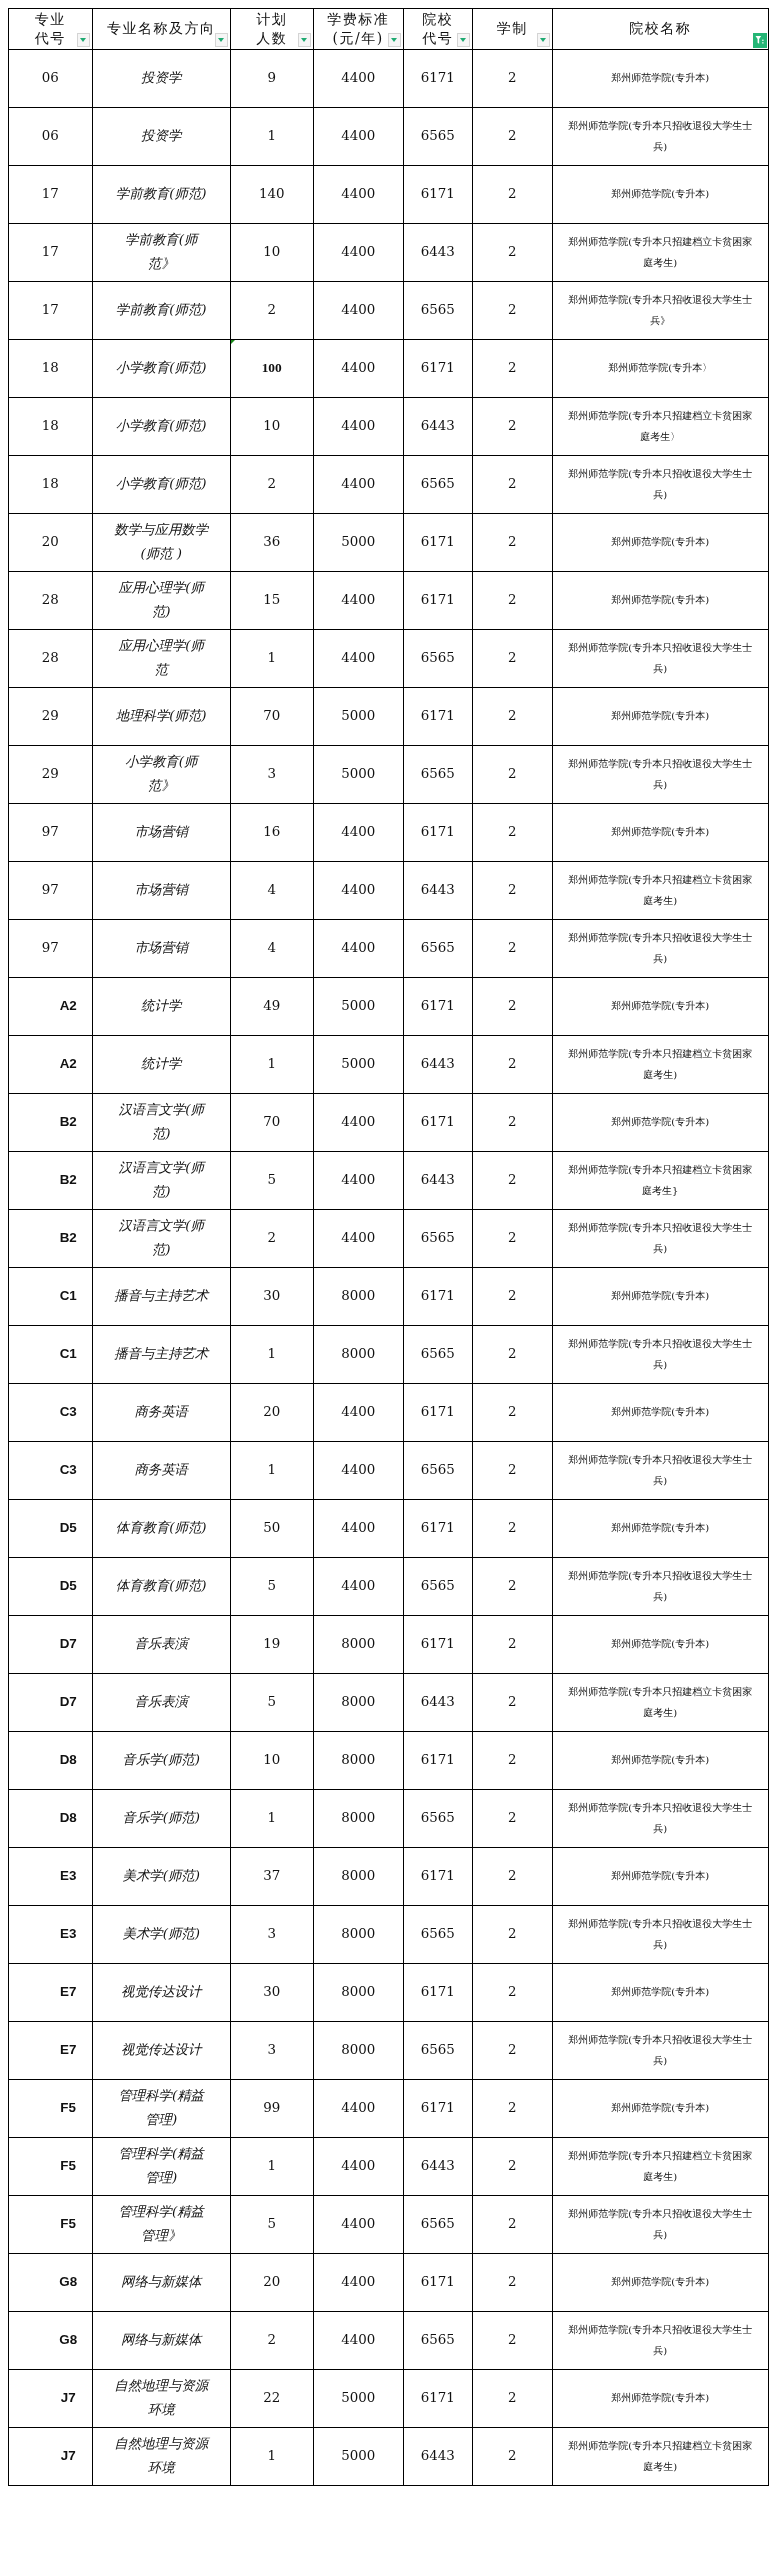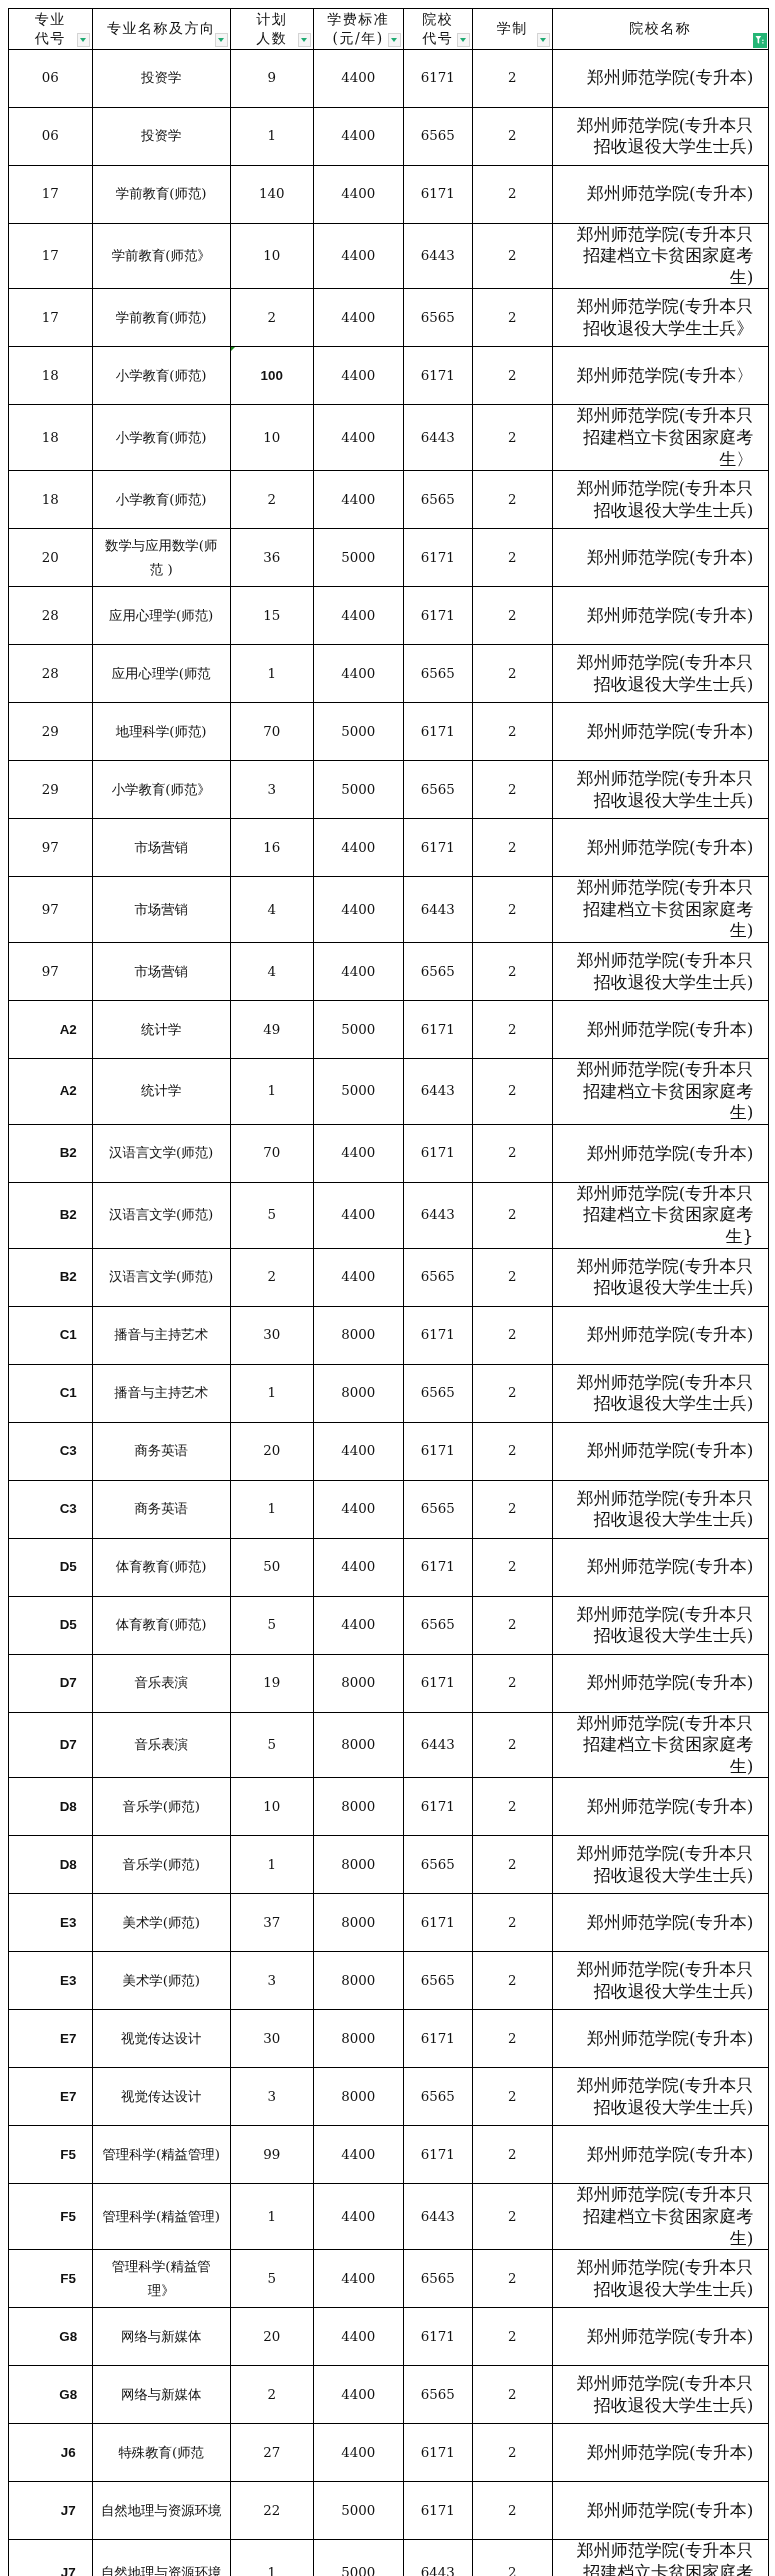--- a/index.html
+++ b/index.html
@@ -43,26 +43,26 @@
   }
   tbody tr td { border-top-width: 1.5px; border-bottom-width: 1.5px; }
   tbody tr td:not(:first-child) { border-left-width: 0.8px; }
   .code-alpha {
     font-family: "Liberation Sans", "DejaVu Sans", sans-serif;
     font-weight: bold;
     font-size: 13.4px;
     margin-left: 36px;
   }
   .num-sans {
-    font-family: Liberation Sans, sans-serif;
+    font-family: Liberation Serif, serif;
     font-weight: bold;
     margin-top: 40px;
   }
-  .school { font-size: 17px; line-height: 21.6px; padding: 0 14.4px; text-align: right; }
-  .major { padding: 0 8px; }
+  .school { font-size: 10px; line-height: 21.6px; padding: 0 14.4px; }
+  .major { padding: 0 21px; font-style: italic; }
   .filter-btn {
     position: absolute;
     right: 1.5px; bottom: 1.5px;
     width: 13.4px; height: 14.4px;
     background: #f6f6f6;
     border: 0.5px solid #d4d4d4;
     box-sizing: border-box;
     display: flex; align-items: center; justify-content: center;
     cursor: pointer;
   }
@@ -488,29 +488,20 @@
         <tr>
           <td><span class="code-alpha">G8</span></td>
           <td class="major"><span>网络与新媒体</span></td>
           <td><span>2</span></td>
           <td><span>4400</span></td>
           <td><span>6565</span></td>
           <td><span>2</span></td>
           <td class="school"><span>郑州师范学院(专升本只招收退役大学生士兵)</span></td>
         </tr>
         <tr>
-          <td><span class="code-alpha">J6</span></td>
-          <td class="major"><span>特殊教育(师范</span></td>
-          <td><span>27</span></td>
-          <td><span>4400</span></td>
-          <td><span>6171</span></td>
-          <td><span>2</span></td>
-          <td class="school"><span>郑州师范学院(专升本)</span></td>
-        </tr>
-        <tr>
           <td><span class="code-alpha">J7</span></td>
           <td class="major"><span>自然地理与资源环境</span></td>
           <td><span>22</span></td>
           <td><span>5000</span></td>
           <td><span>6171</span></td>
           <td><span>2</span></td>
           <td class="school"><span>郑州师范学院(专升本)</span></td>
         </tr>
         <tr>
           <td><span class="code-alpha">J7</span></td>

